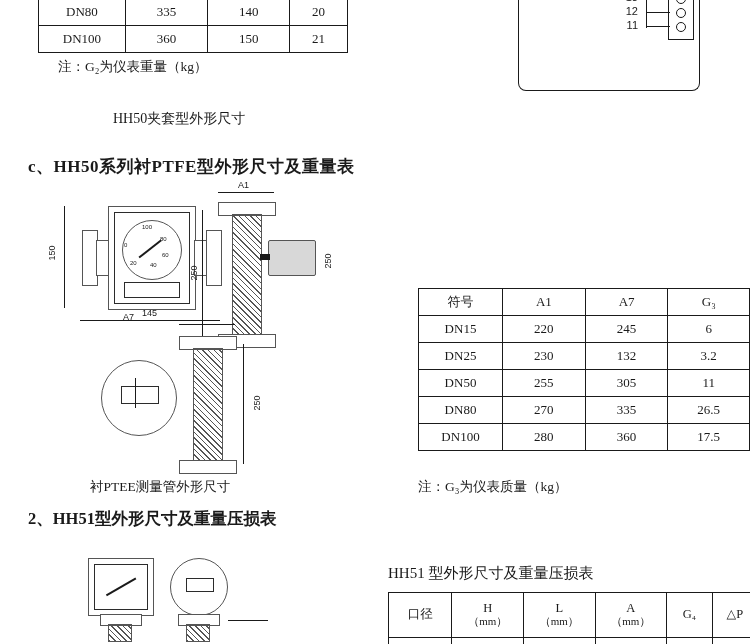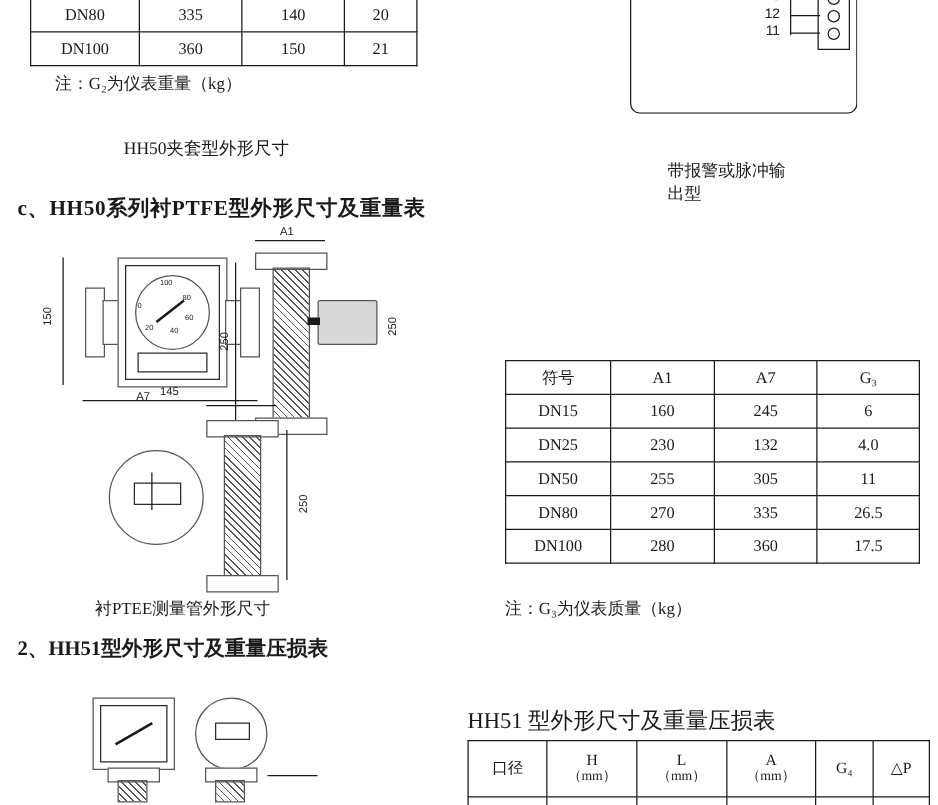--- a/index.html
+++ b/index.html
@@ -10,21 +10,21 @@
   body {
     width: 750px;
     height: 644px;
     position: relative;
     overflow: hidden;
     font-family: "Liberation Serif", serif;
     color: #1a1a1a;
   }
   .page {
     position: absolute;
-    left: 4px; top: 0;
+    left: 18px; top: 0;
     width: 634px;
     height: 644px;
   }
   
   table.dimtable {
     border-collapse: collapse;
     font-family: "Liberation Serif", serif;
   }
   table.dimtable td, table.dimtable th {
     border: 1px solid #1a1a1a;
@@ -207,21 +207,21 @@
   }
 
   
   #dwg-d { left: 60px; top: 548px; width: 220px; height: 96px; }
 
   
   #t3-title {
     position: absolute;
     left: 370px;
     top: 564px;
-    font-size: 18px;
+    font-size: 15px;
   }
   #t3-wrap {
     position: absolute;
     left: 370px;
     top: 592px;
   }
   #t3-wrap table { width: 370px; }
   #t3-wrap td { height: 24px; font-size: 12.5px; }
   #t3-wrap td.hdr2 { height: 40px; }
   .e1 { width: 64px; font-family: Liberation Serif, serif; }
@@ -272,21 +272,20 @@
     <div class="vline"></div>
 
     <div class="lead" style="top:52px;"></div>
     <div class="lead" style="top:66px;"></div>
 
     <div class="numlabel" style="left:102px; top:31px;">13</div>
     <div class="numlabel" style="left:102px; top:45px;">12</div>
     <div class="numlabel" style="left:102px; top:59px;">11</div>
   </div>
 
-  <div id="tr-caption">带报警或脉冲输出型</div>
 
   <div id="sec-c">c、HH50系列衬PTFE型外形尺寸及重量表</div>
 
   <div class="dwg" id="dwg-a">
 
     <div class="whitefill" style="left:4px; top:34px; width:14px; height:54px;"></div>
     <div class="whitefill" style="left:18px; top:44px; width:12px; height:34px;"></div>
 
     <div class="whitefill" style="left:30px; top:10px; width:86px; height:102px;"></div>
     <div class="box-outline" style="left:36px; top:16px; width:74px; height:90px;"></div>
@@ -357,29 +356,29 @@
     <table class="dimtable">
       <tbody>
       <tr>
         <td class="d1">符号</td>
         <td class="d2">A1</td>
         <td class="d3">A7</td>
         <td class="d4">G₃</td>
       </tr>
       <tr>
         <td>DN15</td>
-        <td>160</td>
+        <td>220</td>
         <td>245</td>
         <td>6</td>
       </tr>
       <tr>
         <td>DN25</td>
         <td>230</td>
         <td>132</td>
-        <td>4.0</td>
+        <td>3.2</td>
       </tr>
       <tr>
         <td>DN50</td>
         <td>255</td>
         <td>305</td>
         <td>11</td>
       </tr>
       <tr>
         <td>DN80</td>
         <td>270</td>

